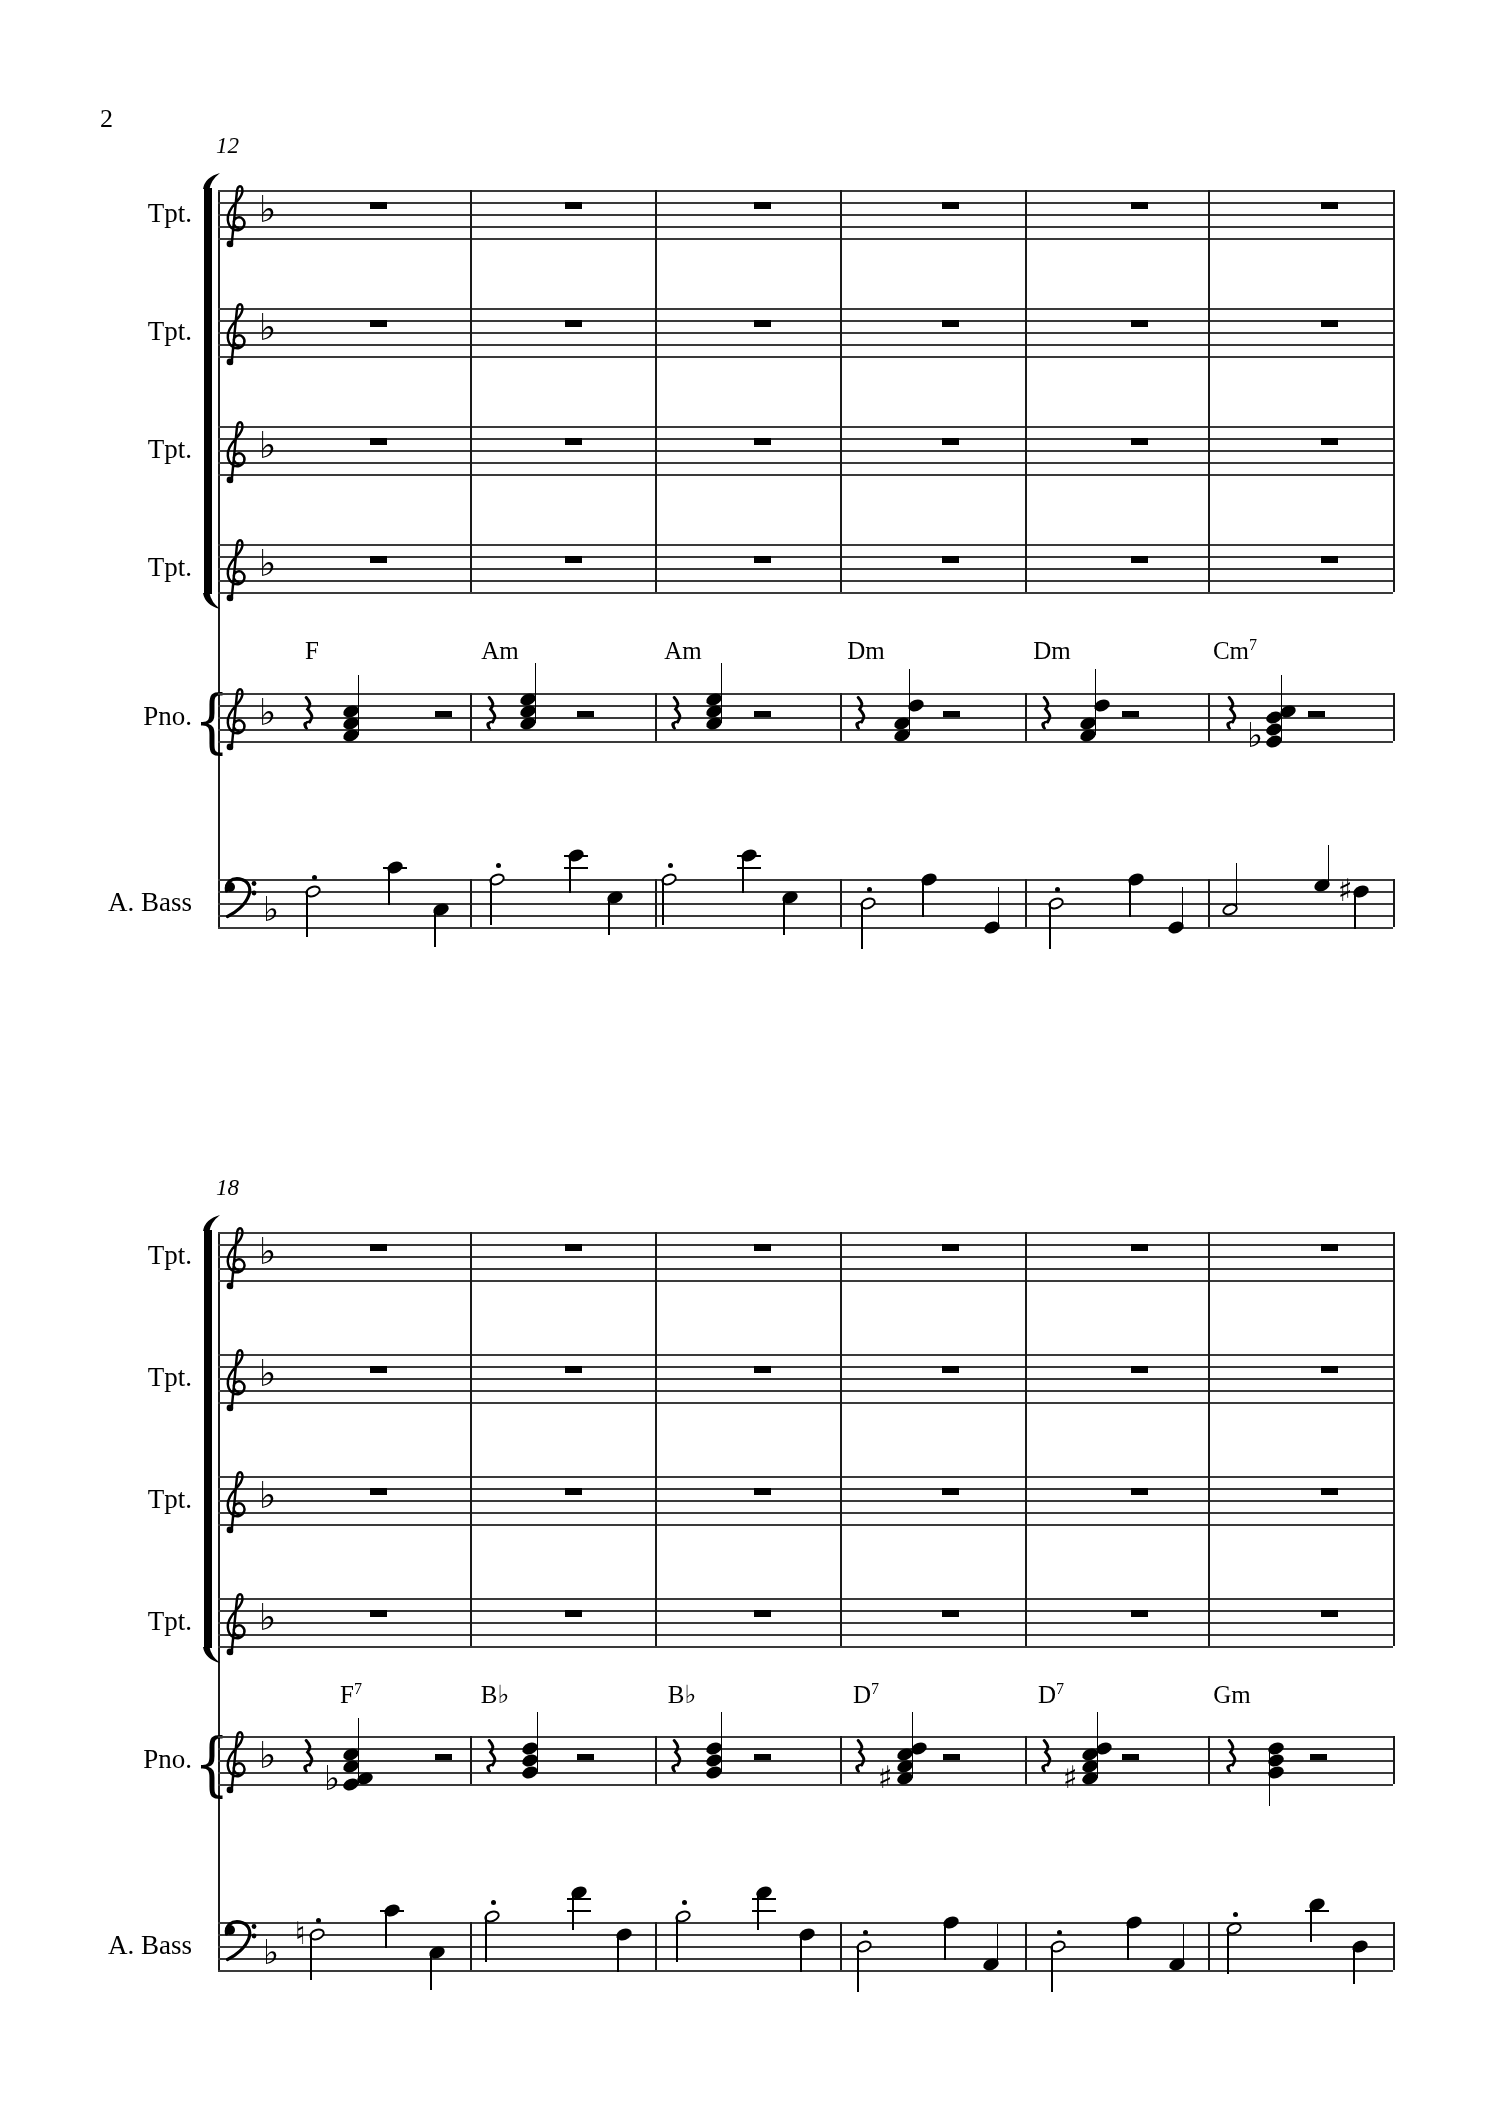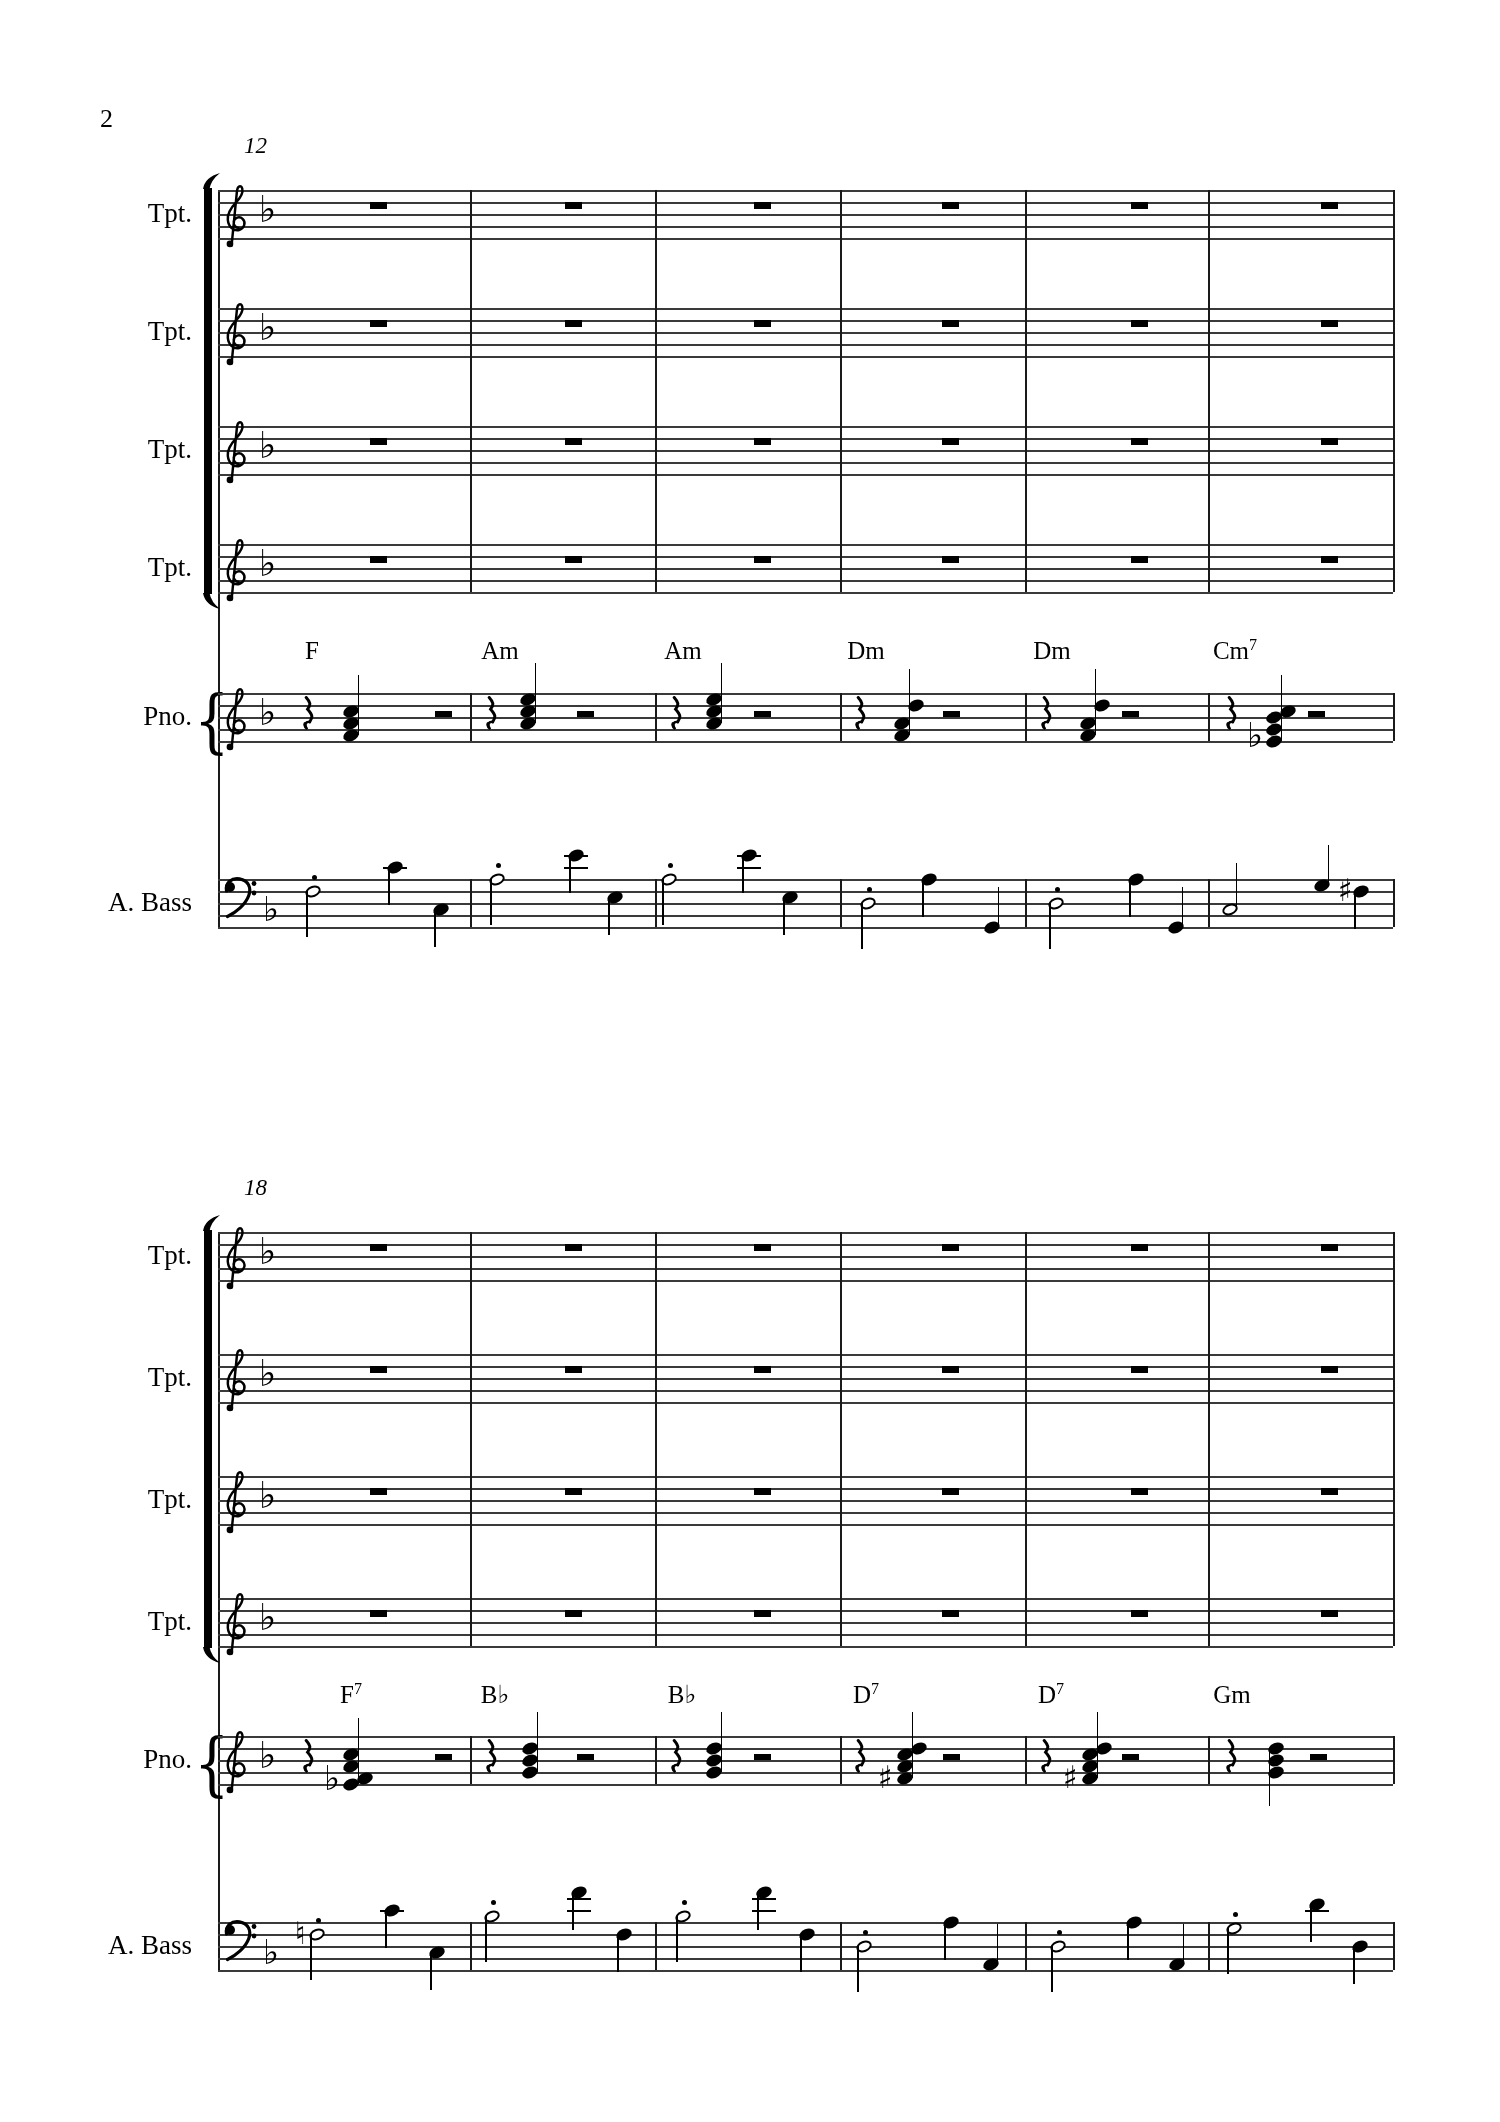--- a/index.html
+++ b/index.html
@@ -13,21 +13,21 @@
   .head{width:16px;height:11px;border-radius:50%;transform:rotate(-21deg);}
   .head.filled{background:#000;}
   .head.open{border:2.6px solid #000;box-sizing:border-box;background:#fff;}
   .wrest{background:#000;width:17px;height:6.5px;}
   .hrest{background:#000;width:17px;height:6.5px;}
   .dot{background:#000;width:5px;height:5px;border-radius:50%;}
   .acc{font-family:"DejaVu Sans",sans-serif;line-height:1;}
   .chord{font-size:25px;text-align:center;width:90px;font-family:"Liberation Serif","DejaVu Sans",serif;}
   .chord sup{font-size:16px;}
   .ilabel{font-size:27px;text-align:right;width:140px;}
-  .mnum{font-style:italic;font-size:23px;margin-left:28px;}
+  .mnum{font-style:italic;font-size:23px;}
   .pnum{font-size:26px;}
   .brace{font-family:"DejaVu Serif",serif;font-size:62px;line-height:60px;transform:scale(0.9,1.12);transform-origin:left top;}
 </style>
 </head>
 <body>
 
 <div class="page" id="page">
   <span class="abs pnum" style="left:100px;top:104px;">2</span>
 <span class="abs mnum" style="left: 216px; top: 133px;">12</span>
     <div class="abs bline" style="left: 218px; top: 190px; height: 737px;"></div>

